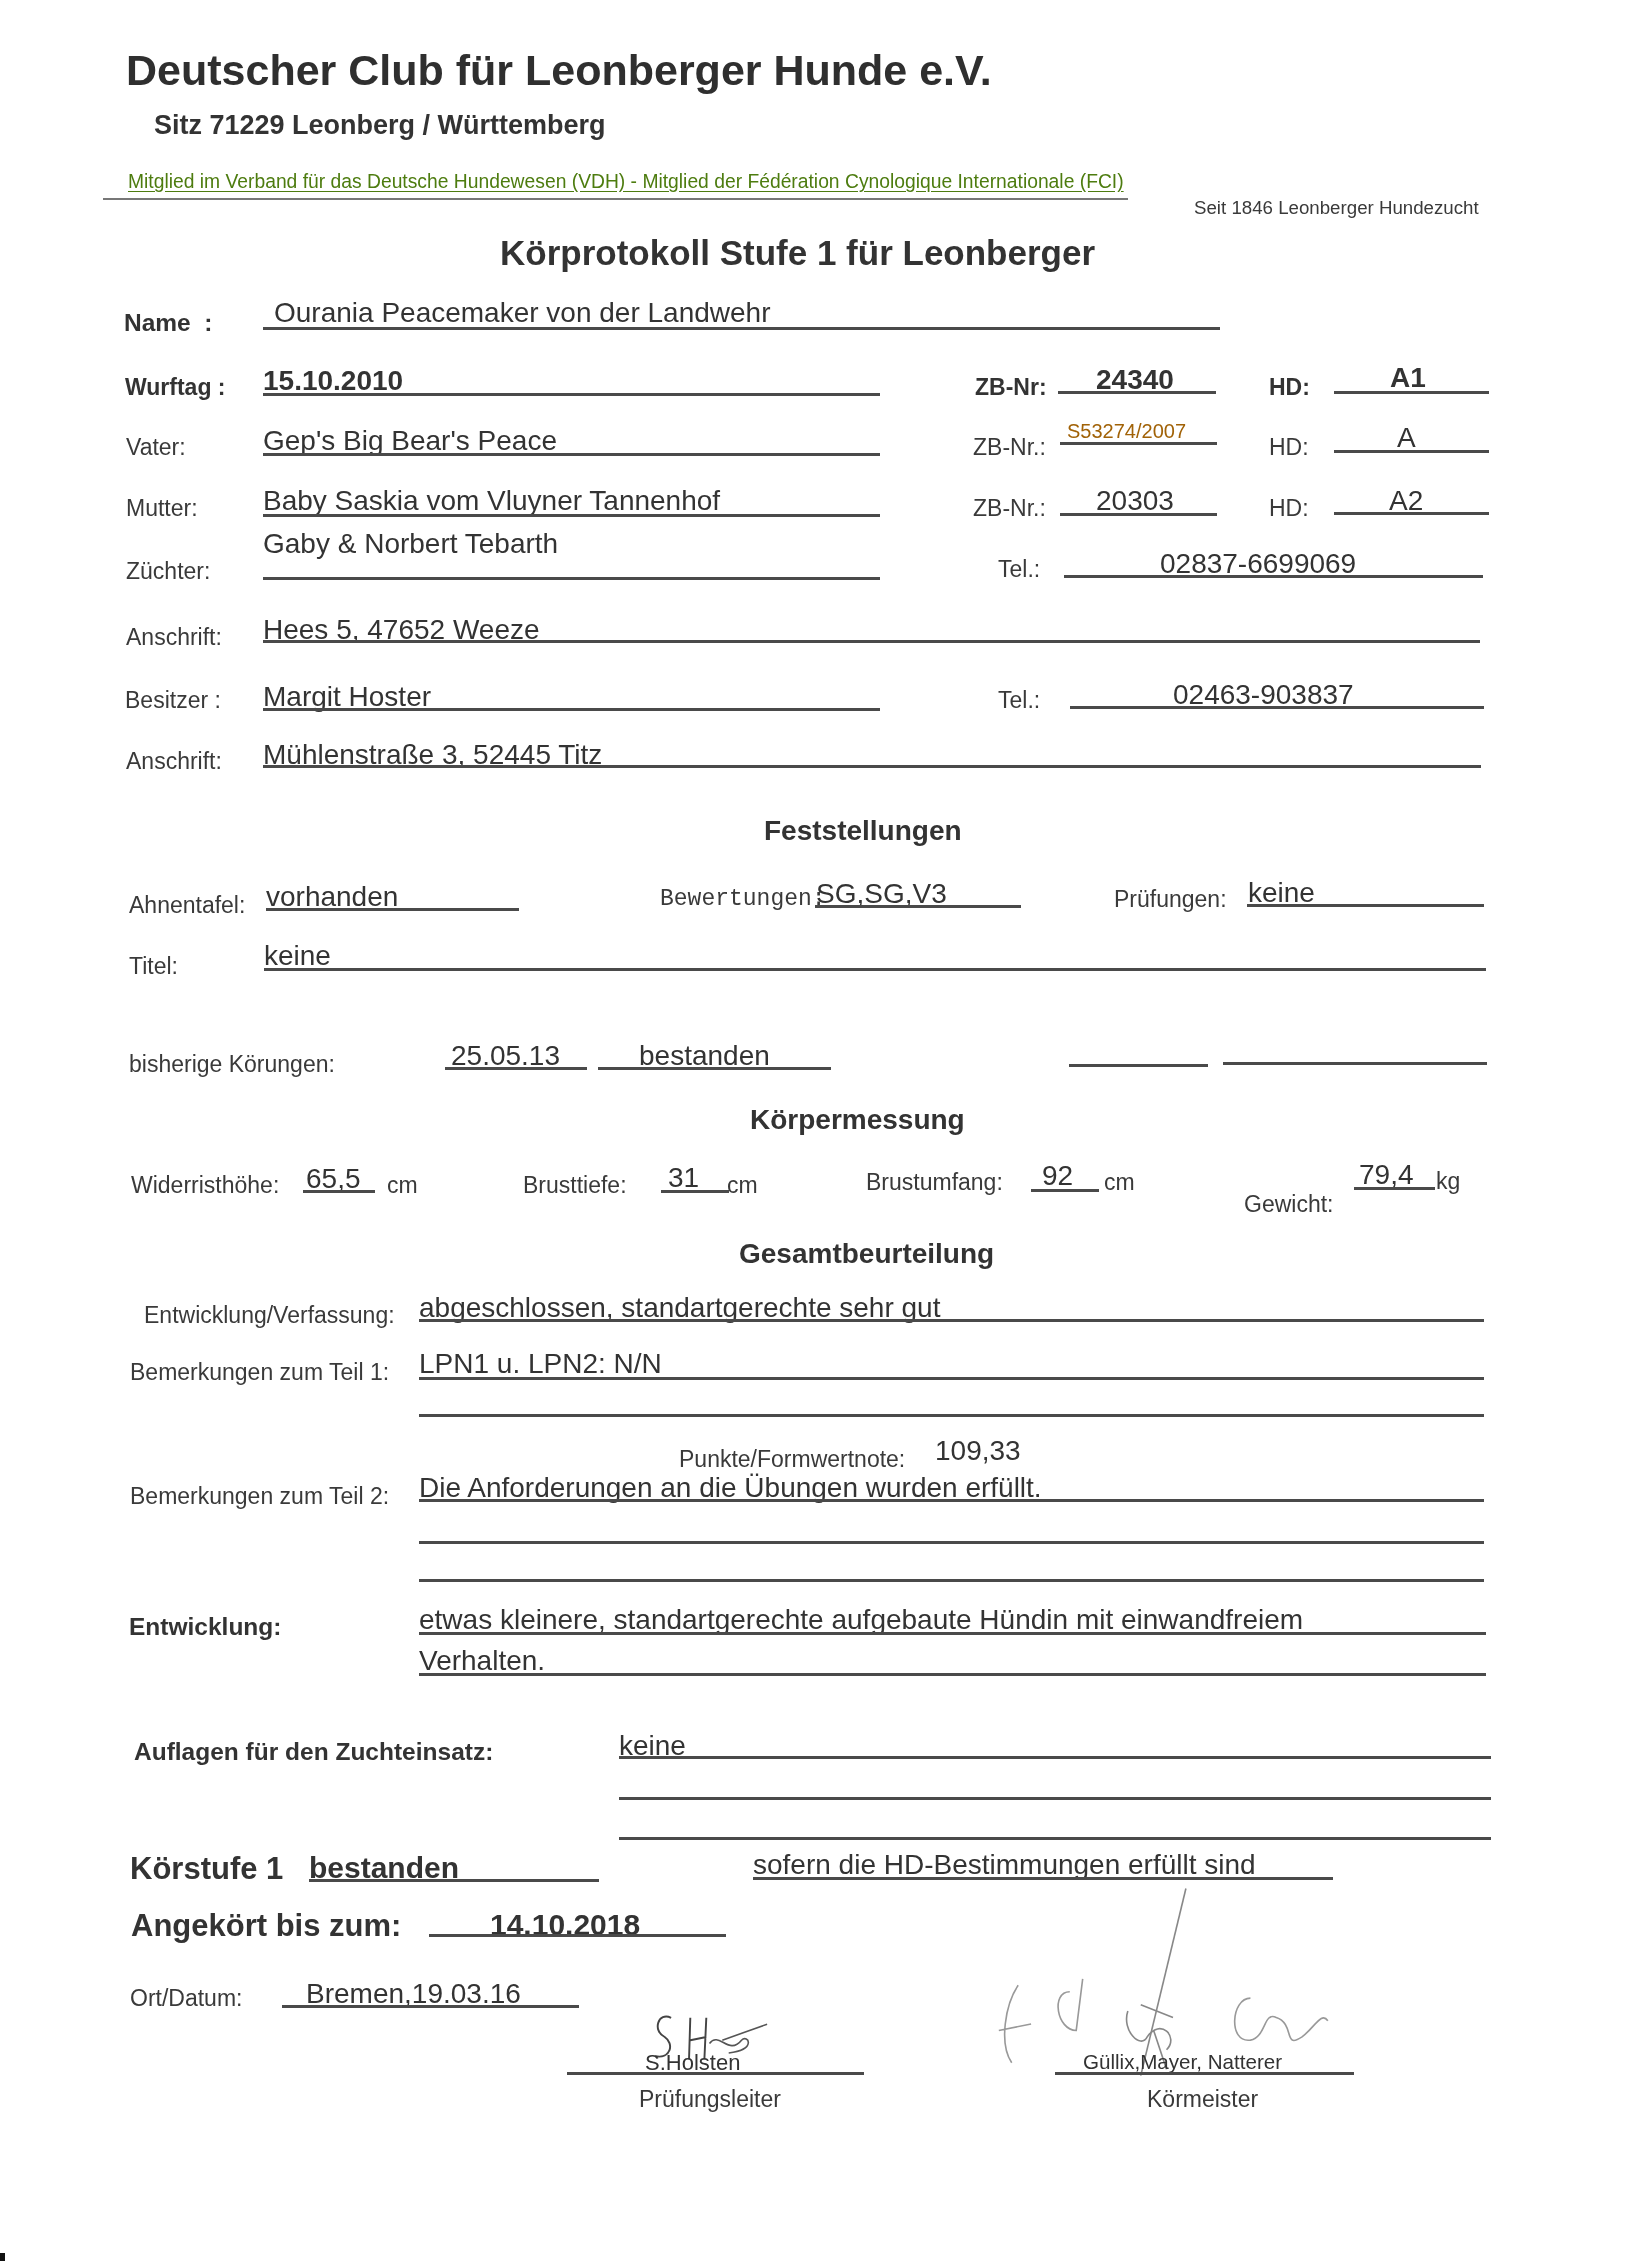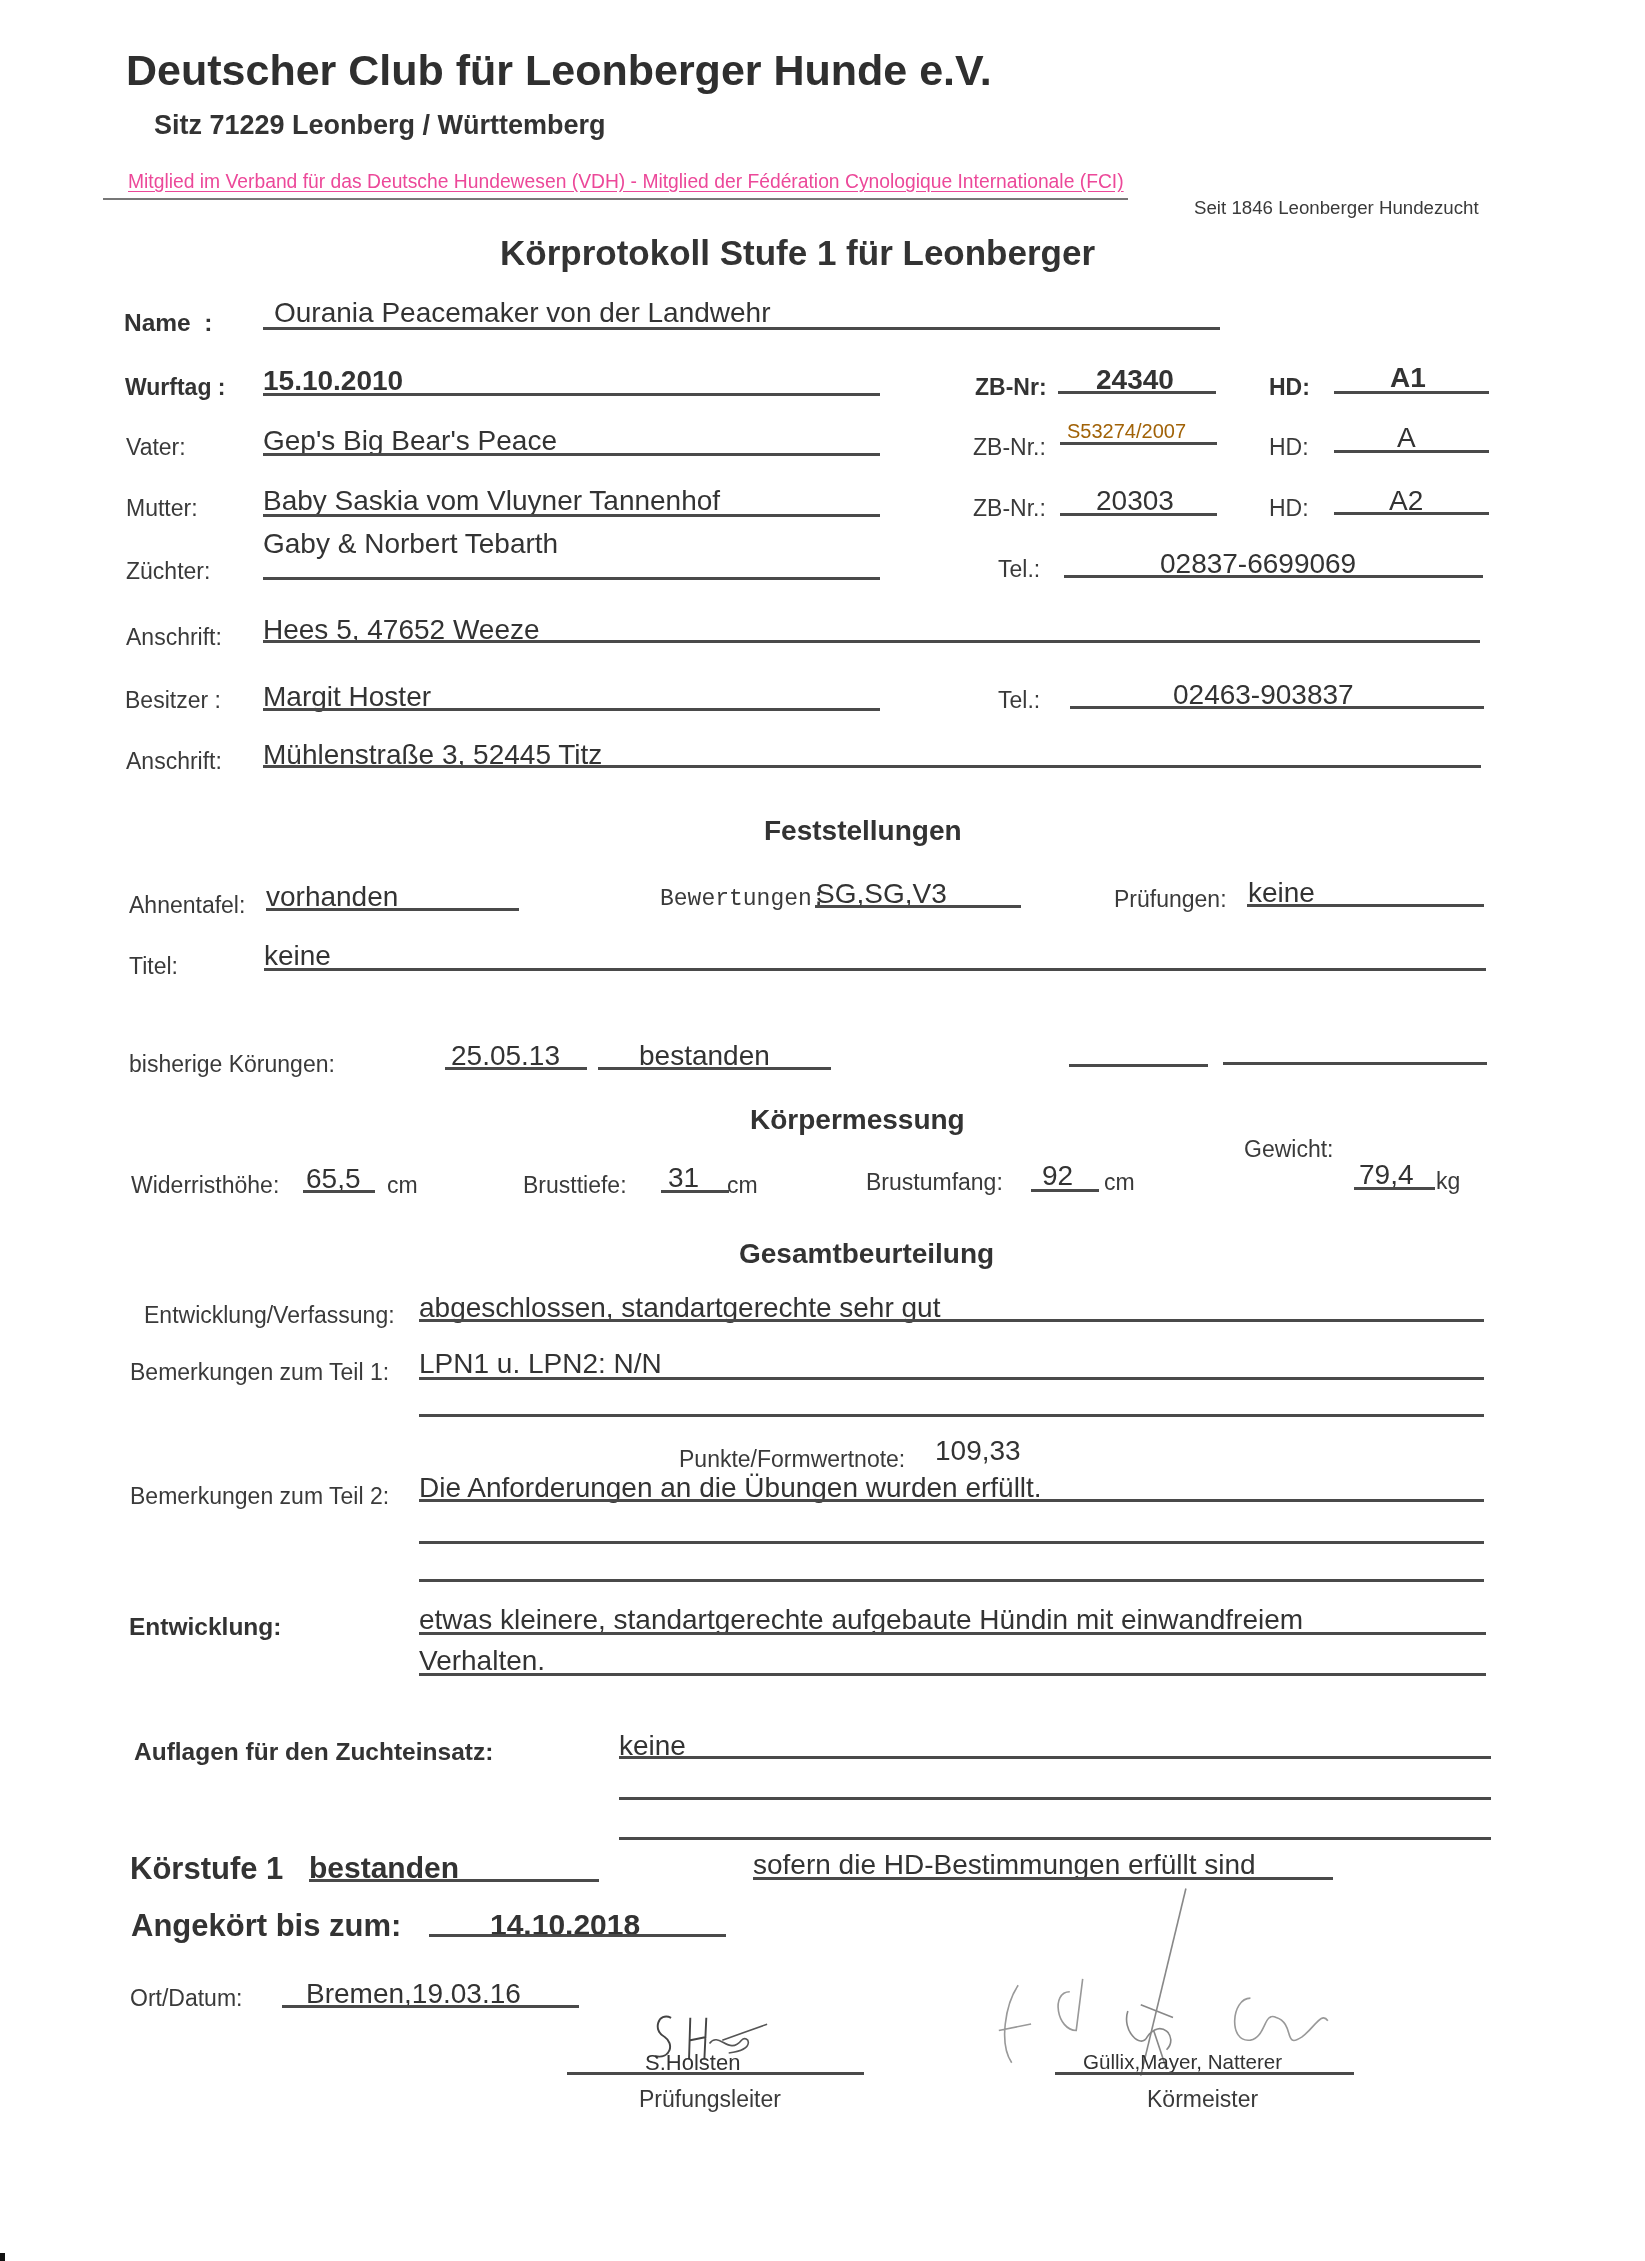--- a/index.html
+++ b/index.html
@@ -15,21 +15,21 @@
   .h2 { font-size:27px; font-weight:bold; color:#333; }
   .sec { font-size:28px; font-weight:bold; color:#333; }
   .sig { position:absolute; }
   .corner { position:absolute; left:0; top:2253px; width:5.2px; height:8.4px; background:#111; }
 </style>
 </head>
 <body>
 
 <div class="abs h1" style="left:126px;top:46px;">Deutscher Club für Leonberger Hunde e.V.</div>
 <div class="abs h2" style="left:126px;top:110px;margin-left:28px;">Sitz 71229 Leonberg / Württemberg</div>
-<div class="abs" style="left:128px;top:171px;font-size:19.3px;color:#ec4899;text-decoration:underline;text-underline-offset:3.2px;">Mitglied im Verband für das Deutsche Hundewesen (VDH) - Mitglied der Fédération Cynologique Internationale (FCI)</div>
+<div class="abs" style="left:128px;top:171px;font-size:19.3px;color:#4d7c0f;text-decoration:underline;text-underline-offset:3.2px;">Mitglied im Verband für das Deutsche Hundewesen (VDH) - Mitglied der Fédération Cynologique Internationale (FCI)</div>
 <div class="line thin" style="left:103px;top:198px;width:1025px;height:1.9px;background:#777;"></div>
 <div class="abs" style="left:1194px;top:197px;font-size:18.7px;color:#3a3a3a;">Seit 1846 Leonberger Hundezucht</div>
 <div class="abs" style="left:500px;top:233px;font-size:35px;font-weight:bold;color:#333;">Körprotokoll Stufe 1 für Leonberger</div>
 
 <div class="abs lblb" style="left:124px;top:309px;white-space:pre;">Name  :</div>
 <div class="abs val" style="left:274px;top:297px;">Ourania Peacemaker von der Landwehr</div>
 <div class="line" style="left:263px;top:327px;width:957px;"></div>
 
 <div class="abs lblb" style="left:125px;top:374px;font-size:23px;">Wurftag :</div>
 <div class="abs val" style="left:263px;top:365px;font-weight:bold;">15.10.2010</div>
@@ -117,21 +117,21 @@
 <div class="abs lbl" style="left:523px;top:1172px;">Brusttiefe:</div>
 <div class="abs val" style="left:668px;top:1162px;">31</div>
 <div class="line thin" style="left:661px;top:1190px;width:68px;"></div>
 <div class="abs lbl" style="left:727px;top:1172px;">cm</div>
 
 <div class="abs lbl" style="left:866px;top:1169px;">Brustumfang:</div>
 <div class="abs val" style="left:1042px;top:1160px;">92</div>
 <div class="line thin" style="left:1031px;top:1189px;width:68px;"></div>
 <div class="abs lbl" style="left:1104px;top:1169px;">cm</div>
 
-<div class="abs lbl" style="left:1244px;top:1136px;">Gewicht:</div>
+<div class="abs lbl" style="left:1244px;top:1191px;">Gewicht:</div>
 <div class="abs val" style="left:1359px;top:1159px;">79,4</div>
 <div class="line thin" style="left:1354px;top:1187px;width:81px;"></div>
 <div class="abs lbl" style="left:1436px;top:1168px;">kg</div>
 
 <div class="abs sec" style="left:739px;top:1238px;">Gesamtbeurteilung</div>
 
 <div class="abs lbl" style="left:144px;top:1302px;">Entwicklung/Verfassung:</div>
 <div class="abs val" style="left:419px;top:1292px;">abgeschlossen, standartgerechte sehr gut</div>
 <div class="line" style="left:419px;top:1319px;width:1065px;"></div>
 

